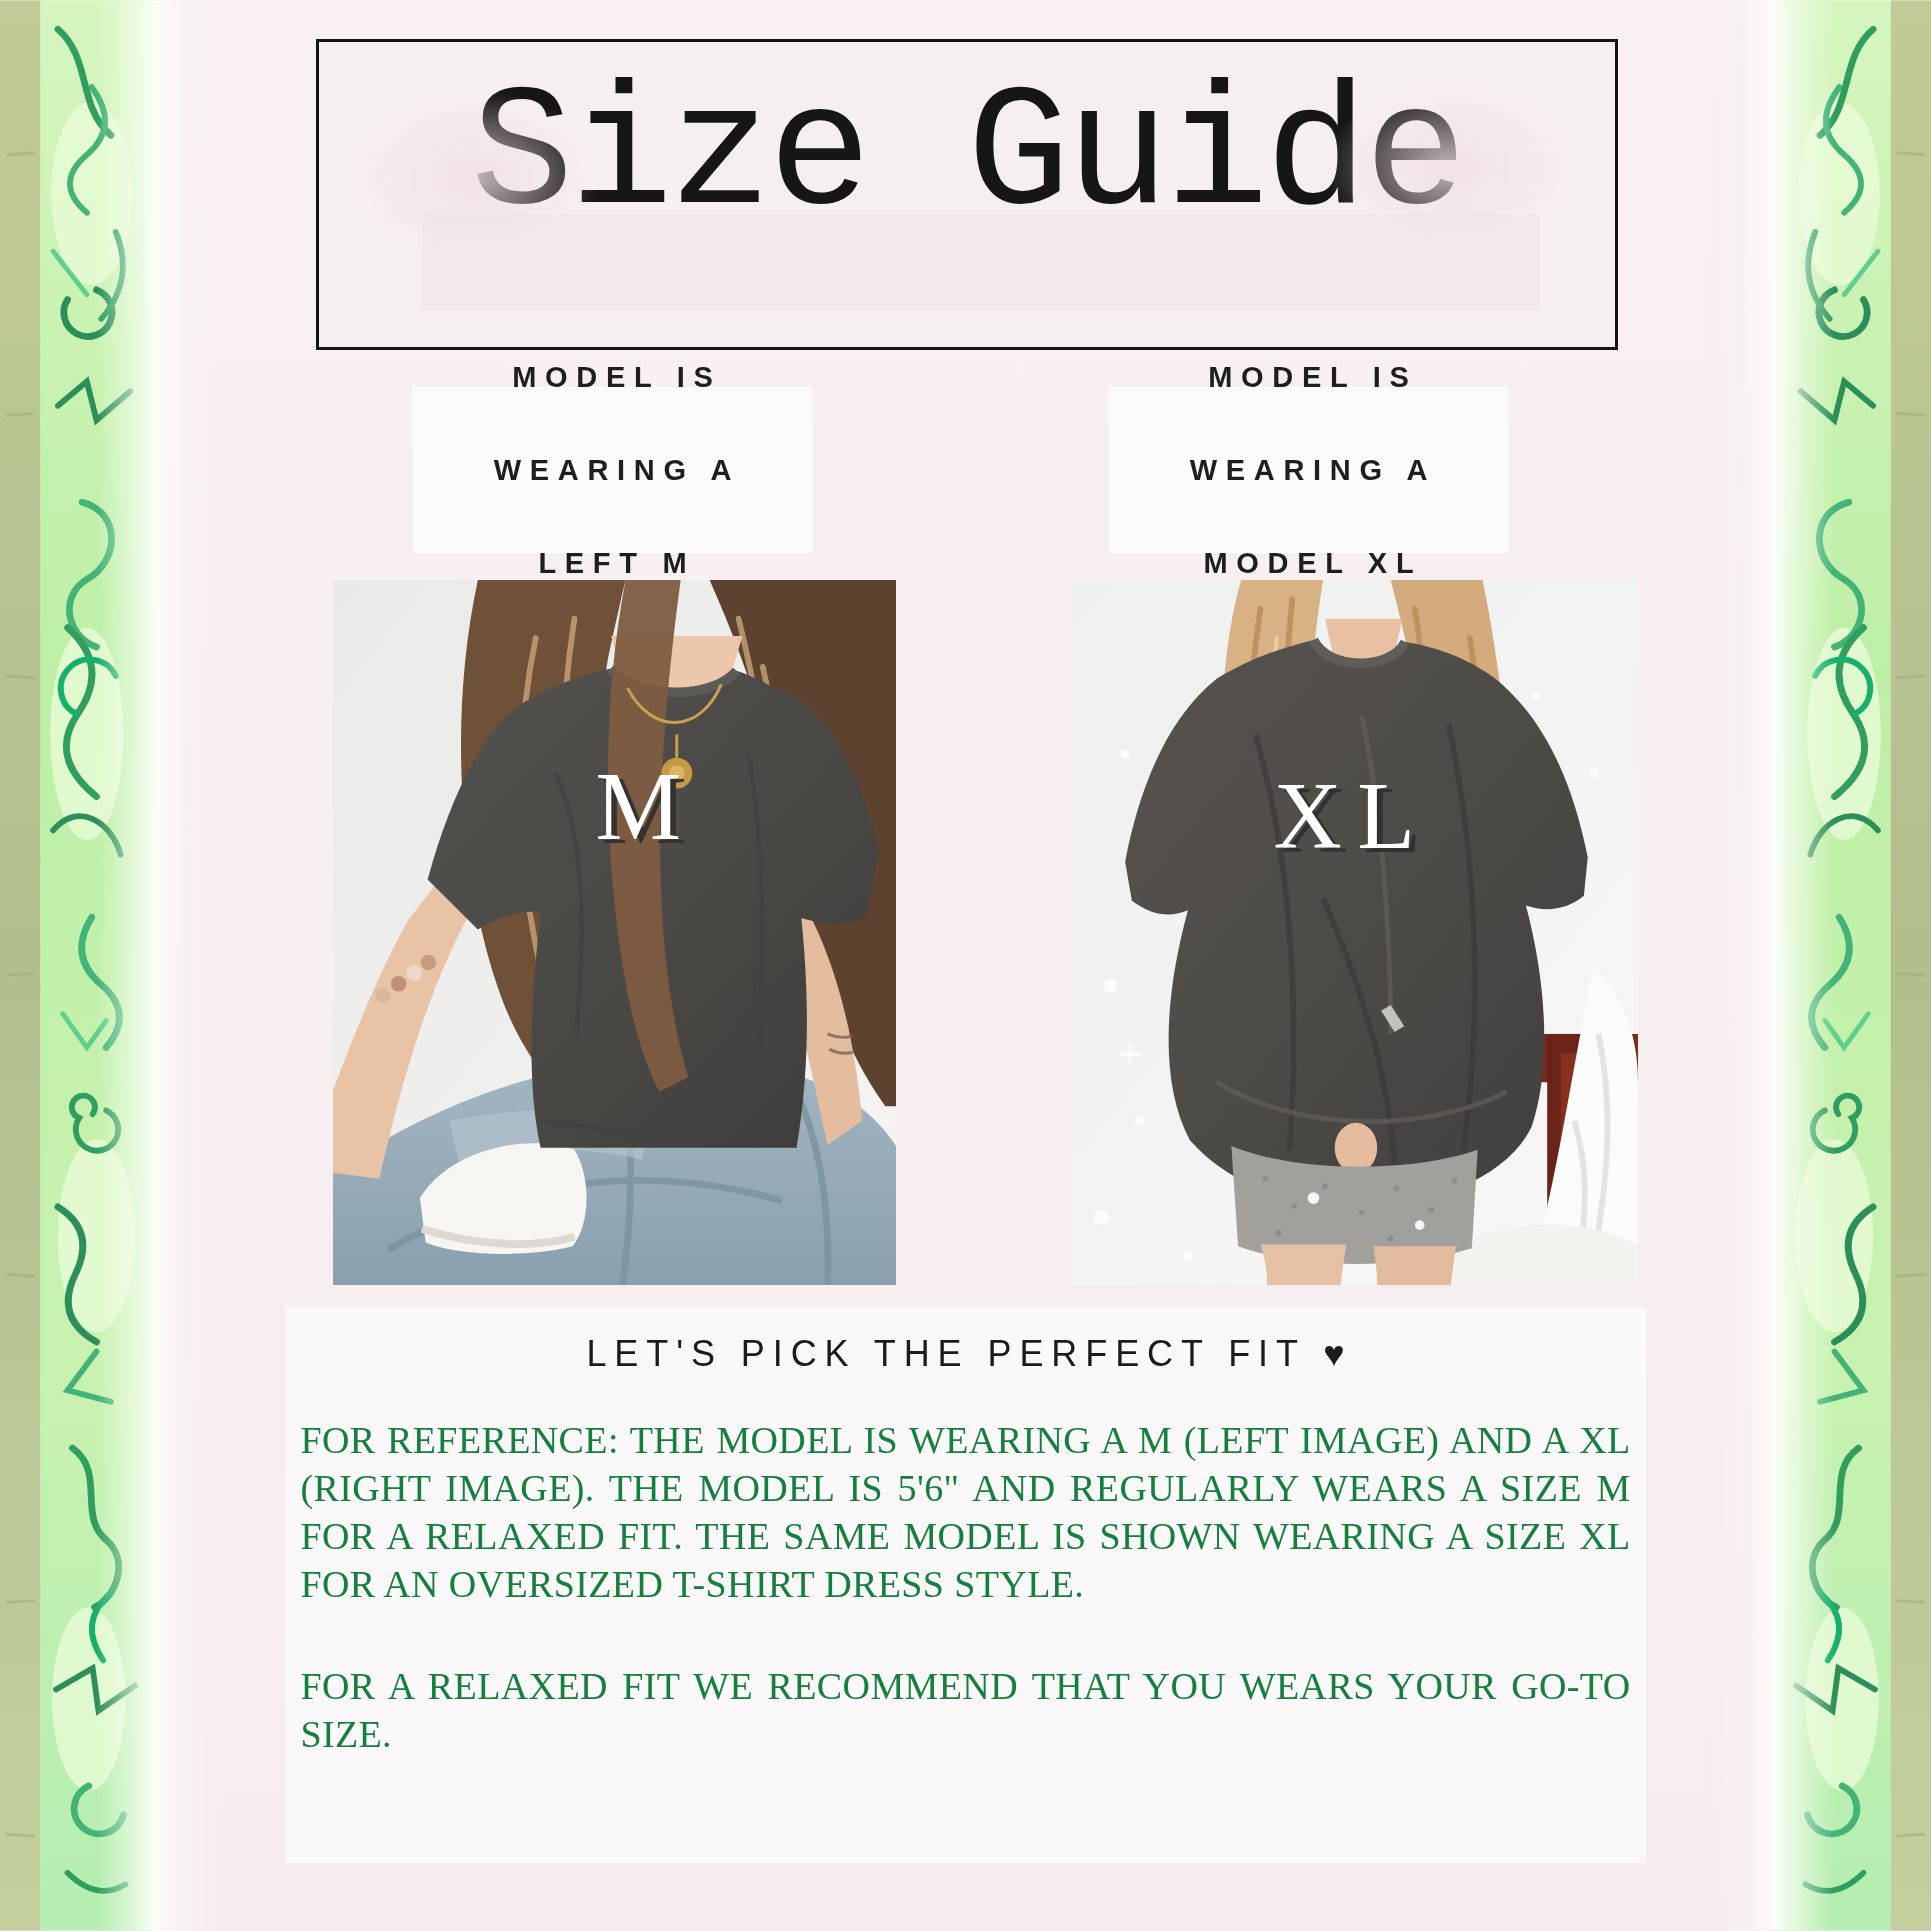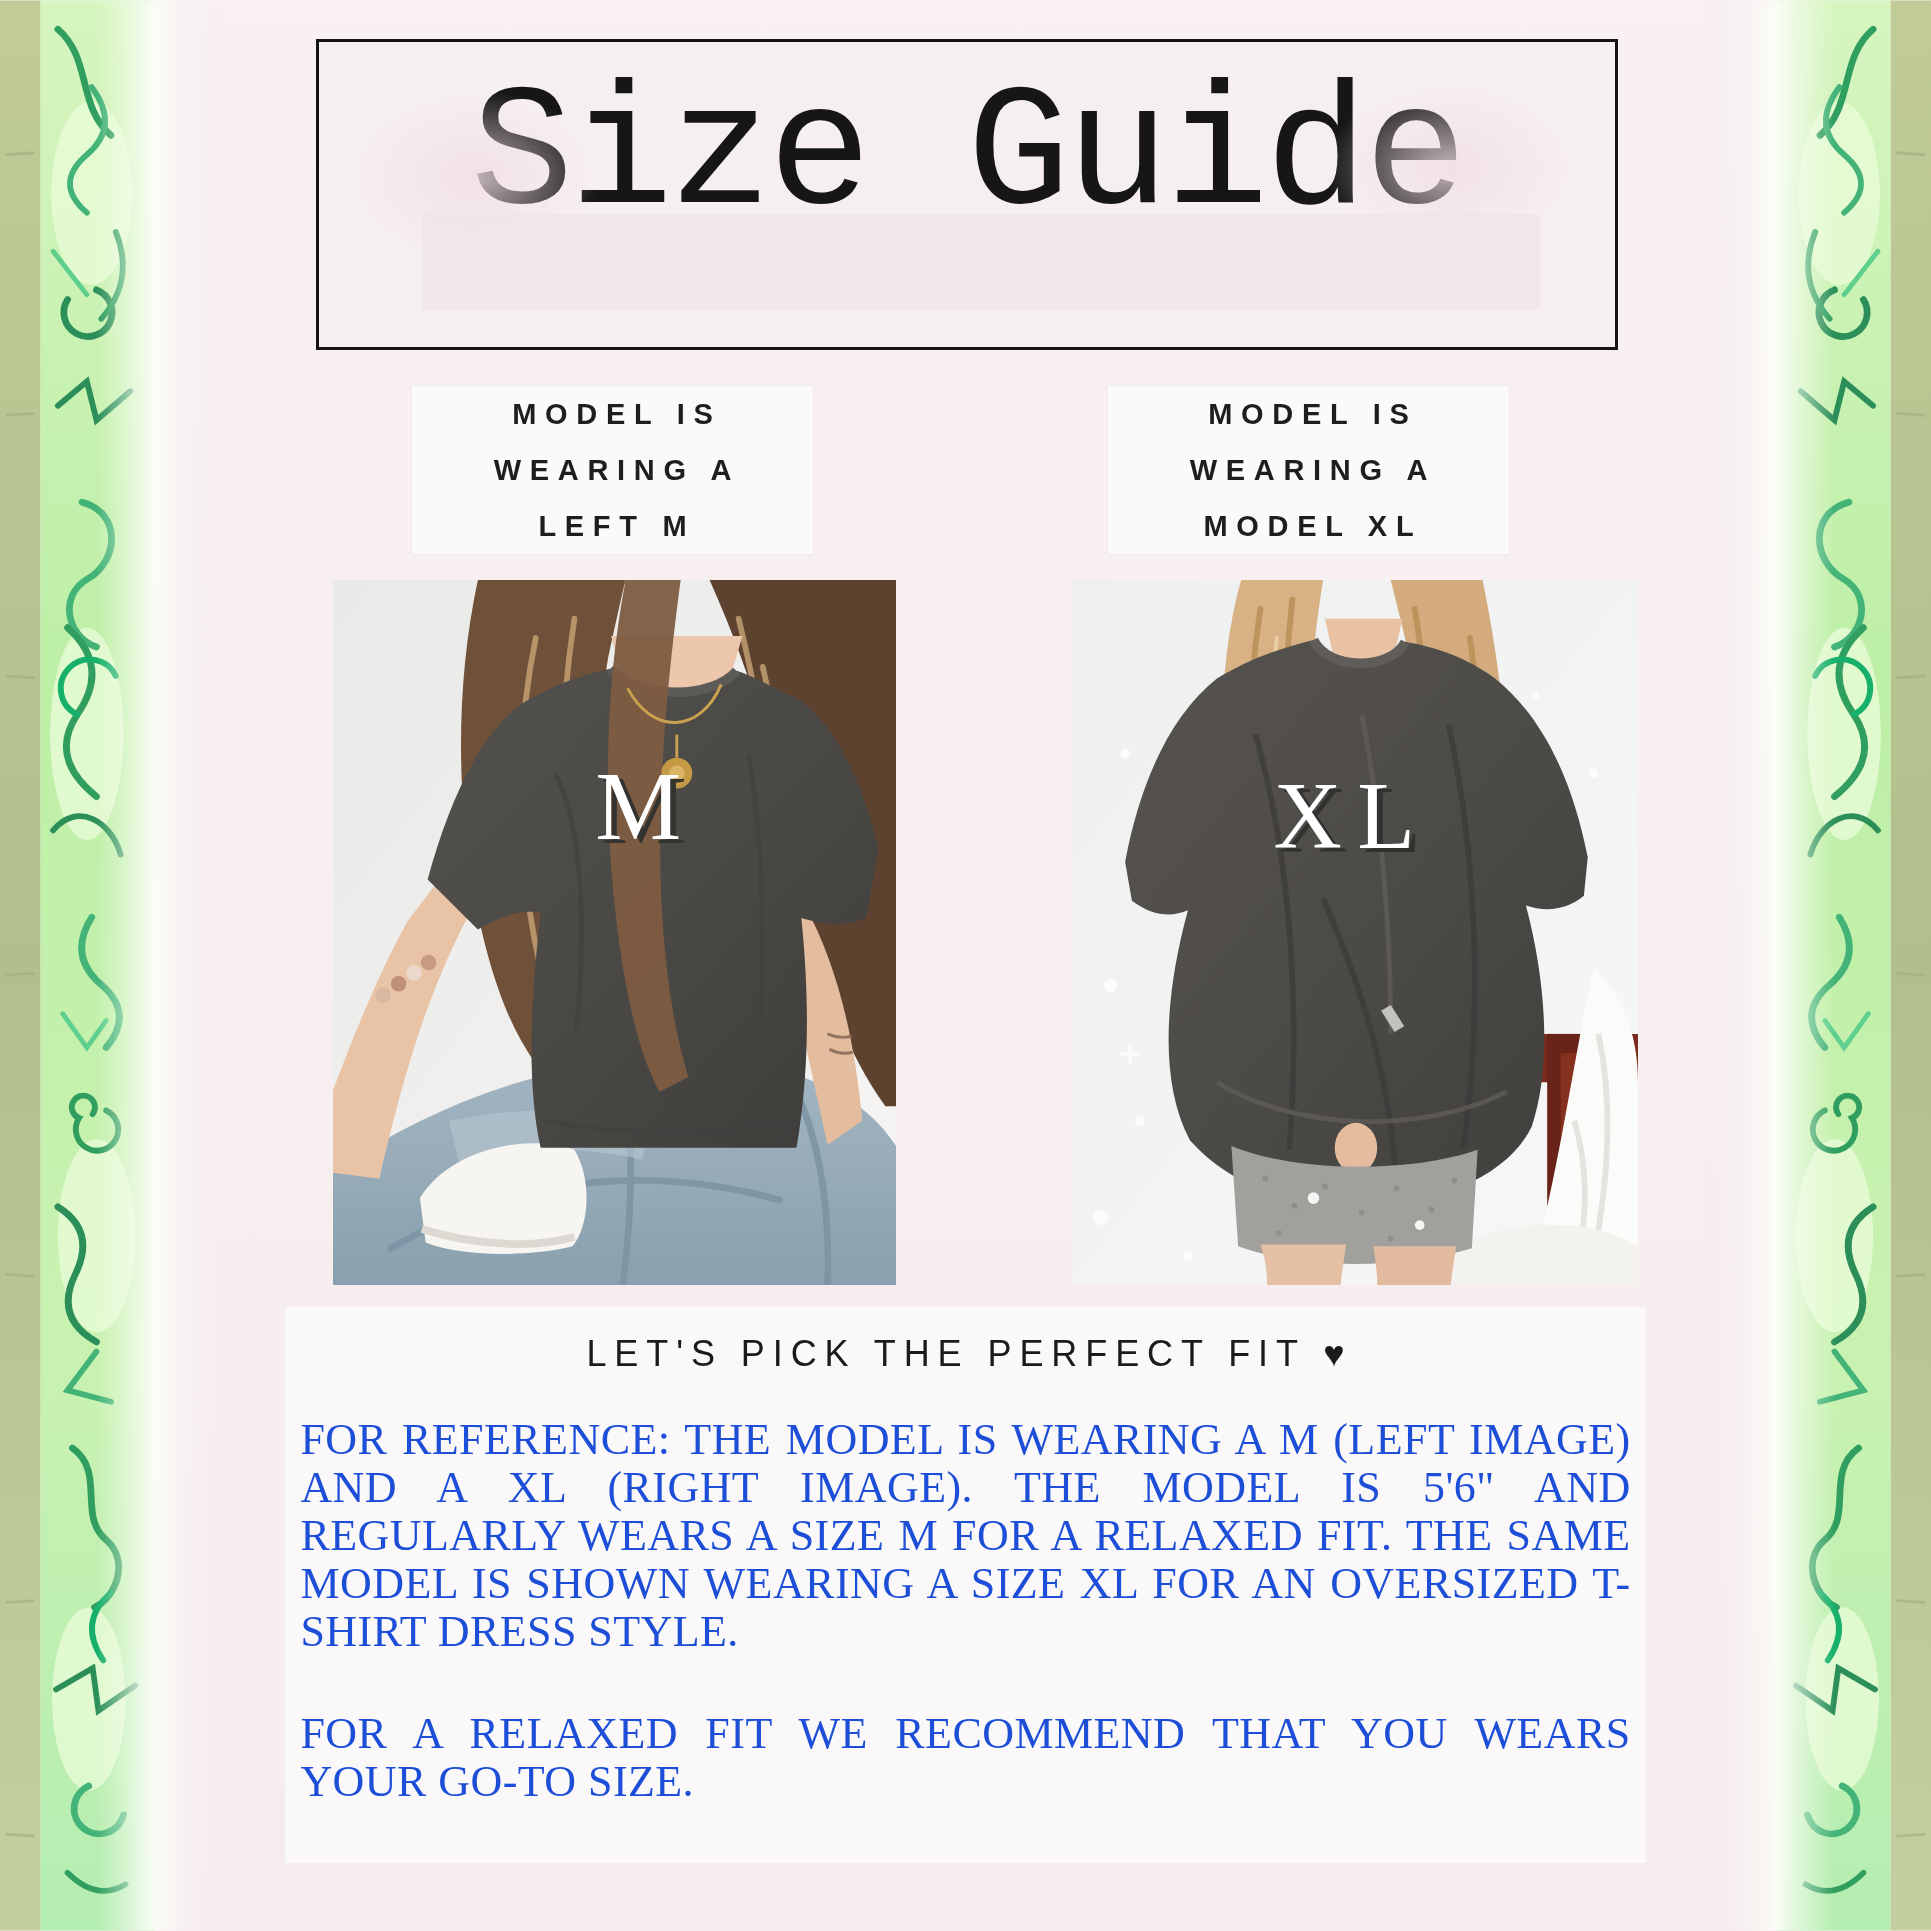--- a/index.html
+++ b/index.html
@@ -19,39 +19,39 @@
   .title-box .band{position:absolute;left:103px;top:172px;width:1118px;height:96px;
                    background:#efe2e7;opacity:.55;}
   .title-box .blob{position:absolute;width:251px;height:174px;border-radius:50%;
                    background:radial-gradient(closest-side,#f0dee5,rgba(240,222,229,0));opacity:.8;}
   .title-box h1{margin:25px 0 0;text-align:center;font-family:Liberation Mono, monospace;
                 font-weight:400;font-size:172px;line-height:1.05;letter-spacing:-3.9px;color:#161616;}
 
   
   .mlabel{position:absolute;top:386px;width:401px;height:168px;background:#fbfafa;
           display:flex;flex-direction:column;justify-content:center;align-items:center;
-          z-index:5;box-shadow:0 0 0 1px rgba(0,0,0,0.02);}
+          z-index:5;box-shadow:0 0 0 1px rgba(0,0,0,0.02);gap:37px;}
   .mlabel.left{left:412px;}
   .mlabel.right{left:1108px;}
   .mlabel span{display:block;font-size:29px;font-weight:700;color:#1e1e1e;
                letter-spacing:.3em;text-indent:.3em;line-height:56px;white-space:nowrap;}
 
   
   .photo{position:absolute;top:580px;height:705px;overflow:hidden;z-index:4;}
   .photo.left{left:333px;width:563px;}
   .photo.right{left:1072px;width:566px;}
   .photo svg{display:block;width:100%;height:100%;}
 
   
   .fit-panel{position:absolute;left:285px;top:1307px;width:1361px;height:556px;
              background:#faf8f8;box-sizing:border-box;padding:29px 15.4px 39px;z-index:5;}
   .fit-panel h2{margin:0 0 44px;text-align:center;font-size:36px;font-weight:400;
                 color:#1b1b1b;letter-spacing:.22em;text-indent:.22em;line-height:1;white-space:nowrap;}
-  .fit-panel p{margin:0 0 54px;font-family:"Liberation Serif",serif;font-size:44px;
-               line-height:48px;color:#1d4ed8;text-align:justify;letter-spacing:.01em;}
+  .fit-panel p{margin:0 0 54px;font-family:"Liberation Serif",serif;font-size:38px;
+               line-height:48px;color:#15803d;text-align:justify;letter-spacing:.01em;}
   .fit-panel p:last-child{margin-bottom:0;}
 </style>
 </head>
 <body>
 
 <div id="canvas">
 
   <svg width="0" height="0" style="position:absolute">
     <defs>
       <linearGradient id="oliveG" x1="0" y1="0" x2="0" y2="1">

